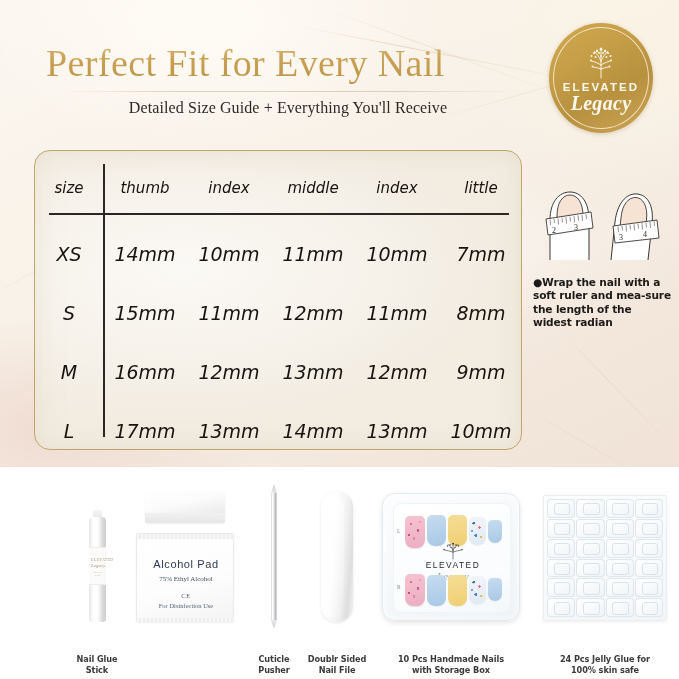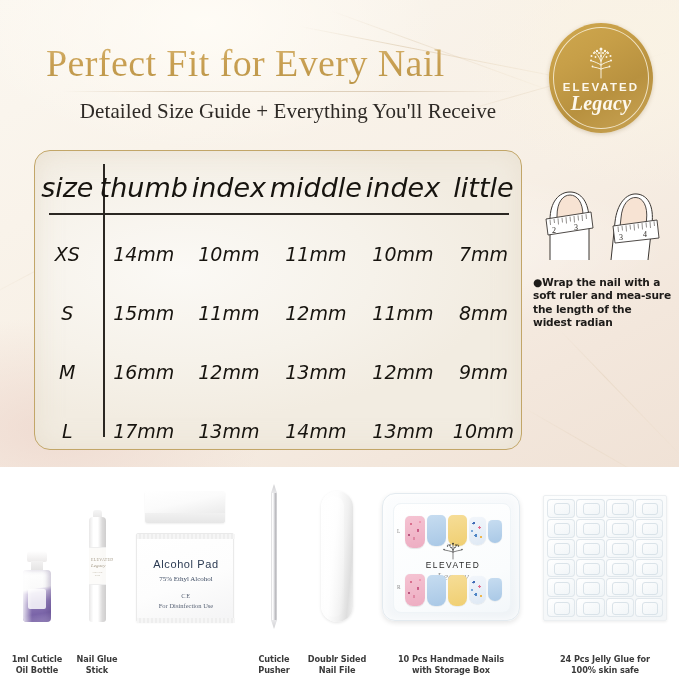--- a/index.html
+++ b/index.html
@@ -50,21 +50,21 @@
     white-space: nowrap;
   }
   #title-divider {
     position: absolute; left: 62px; top: 91px; width: 452px; height: 1px;
     background: linear-gradient(90deg, rgba(205,184,156,0) 0%, rgba(200,178,148,0.55) 25%, rgba(200,178,148,0.55) 75%, rgba(205,184,156,0) 100%);
   }
   #subtitle {
     position: absolute; left: 46px; top: 99px; width: 484px;
     text-align: center;
     font-family: "Liberation Serif", serif;
-    font-size: 21px; color: #2e2a26; letter-spacing: .1px;
+    font-size: 16px; color: #2e2a26; letter-spacing: .1px;
     white-space: nowrap;
   }
 
   
   #logo {
     position: absolute; left: 549px; top: 23px; width: 104px; height: 110px;
     border-radius: 50%;
     background: linear-gradient(150deg, #cfa84f 0%, #c79f48 30%, #b8913f 62%, #caa556 100%);
     box-shadow: 0 1px 4px rgba(120,90,40,.25);
     display: flex; flex-direction: column; align-items: center; justify-content: center;
@@ -99,21 +99,21 @@
   #hline { position: absolute; left: 14px; top: 62px; width: 460px; height: 1.6px; background: #2b2722; }
 
   table.sizes {
     position: absolute; left: 0; top: 0; width: 488px; height: 300px;
     border-collapse: collapse;
     font-family: "DejaVu Sans", sans-serif;
     font-style: italic;
   }
   table.sizes th, table.sizes td { border: none; padding: 0; }
   table.sizes thead th {
-    height: 73px; font-weight: 400; font-size: 27px; color: #17140f;
+    height: 73px; font-weight: 400; font-size: 15px; color: #17140f;
     vertical-align: middle;
   }
   table.sizes tbody td {
     height: 59px; font-size: 19px; color: #17140f; font-weight: 400;
     vertical-align: middle;
   }
   .col-size { width: 68px; text-align: center; }
   .col-d  { width: 84px; text-align: center; }
   table.sizes tbody td.col-size { font-size: 19px; font-style: italic; }
 
@@ -391,30 +391,20 @@
       </g>
       <text x="86" y="54" font-family="Liberation Serif, serif" font-size="8" fill="#2b2723">3</text>
       <text x="110" y="51" font-family="Liberation Serif, serif" font-size="8" fill="#2b2723">4</text>
     </svg>
 
     <div class="bullet">●Wrap the nail with a soft ruler and mea-sure the length of the widest radian</div>
   </div>
 
   <div id="products">
 
-    <div class="prod" id="p1">
-      <div class="art">
-        <div class="oil-cap"></div>
-        <div class="oil-neck"></div>
-        <div class="oil-body"></div>
-        <div class="oil-shade"></div>
-        <div class="oil-label"></div>
-      </div>
-      <div class="cap">1ml Cuticle<br>Oil Bottle</div>
-    </div>
 
     <div class="prod" id="p2">
       <div class="art">
         <div class="pen-tip"></div>
         <div class="pen"></div>
         <div class="pen-lbl">
           <div class="mini m1">ELEVATED</div>
           <div class="mini m2">Legacy</div>
           <div class="mini m3">Nail Glue
 Stick</div>

